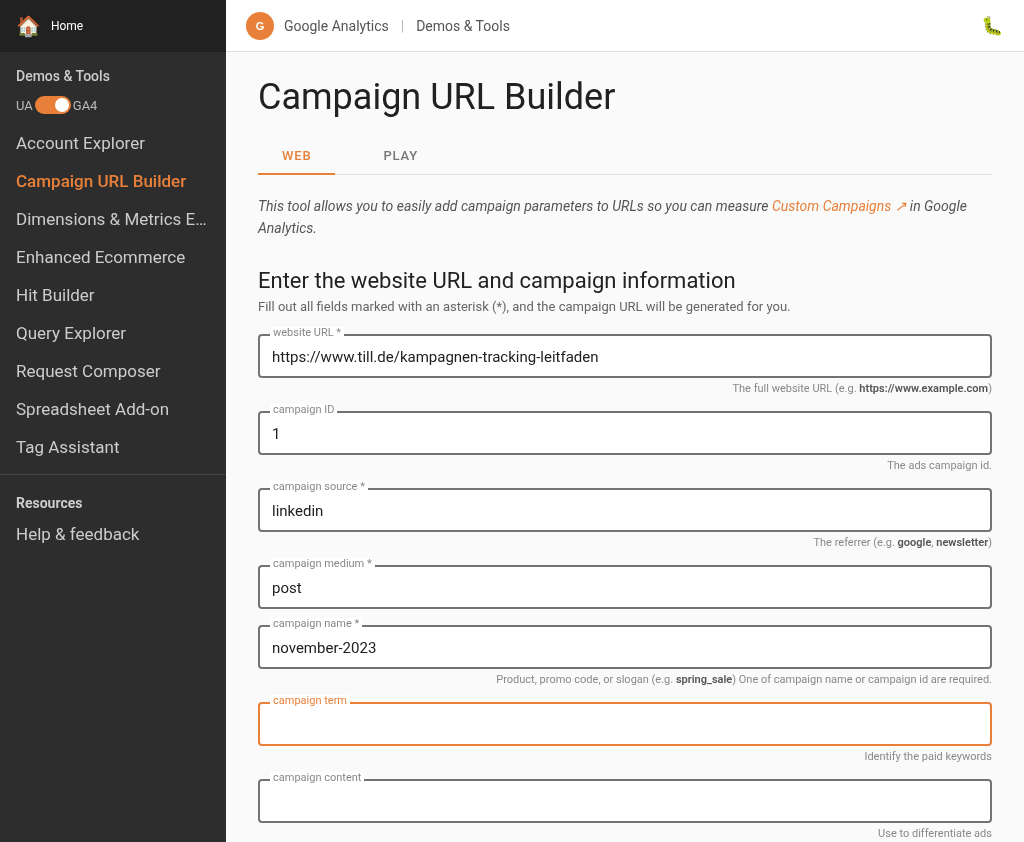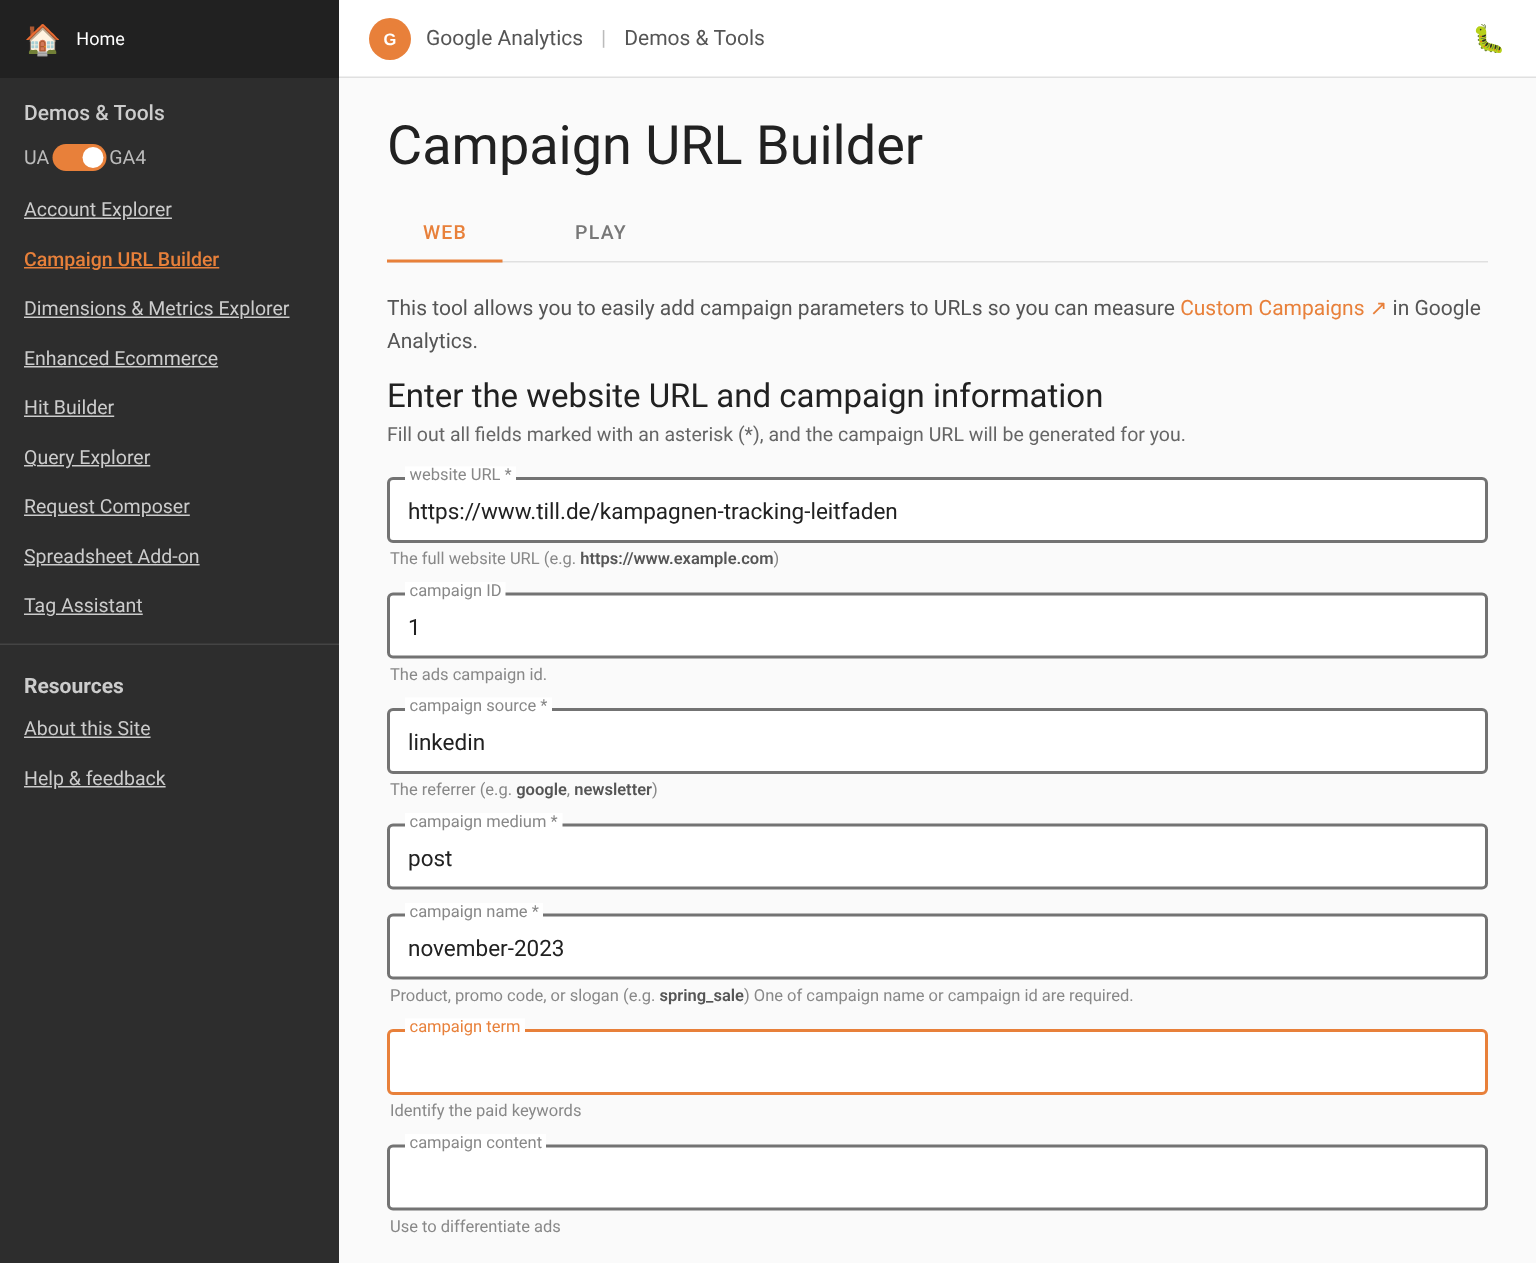--- a/index.html
+++ b/index.html
@@ -62,27 +62,26 @@
       width: 14px;
       height: 14px;
       background: #fff;
       border-radius: 50%;
       top: 2px;
       right: 2px;
       transition: 0.2s;
     }
     .nav-item {
       padding: 9px 16px;
-      font-size: 13px;
+      font-size: 17px;
       color: #ccc;
       cursor: pointer;
       white-space: nowrap;
       overflow: hidden;
       text-overflow: ellipsis;
-      text-decoration: underline;
     }
     .nav-item.active { color: #e8803a; font-weight: 500; }
     .sidebar-divider {
       border: none;
       border-top: 1px solid #444;
       margin: 8px 0;
     }
     .resources-section {
       padding: 12px 16px 4px 16px;
     }
@@ -168,22 +167,23 @@
     }
     .tab.active {
       color: #e8803a;
       border-bottom: 2px solid #e8803a;
     }
 
     .description-text {
       font-size: 14px;
       color: #555;
       line-height: 1.6;
-      margin-bottom: 12px;
+      margin-bottom: 28px;
       max-width: 760px;
+      font-style: italic;
     }
     .description-text a {
       color: #e8803a;
       text-decoration: none;
     }
 
     .section-heading {
       font-size: 22px;
       font-weight: 400;
       color: #212121;
@@ -232,20 +232,21 @@
       color: #212121;
       background: transparent;
       font-family: inherit;
       padding: 2px 0;
     }
     .field-hint {
       font-size: 11px;
       color: #888;
       margin-top: 4px;
       margin-left: 2px;
+      text-align: right;
     }
     .field-hint em { font-style: normal; font-weight: 600; color: #555; }
 
     
     .cursor-pointer { cursor: pointer; }
   </style>
 </head>
 <body>
 
 <div id="sidebar">
@@ -271,21 +272,20 @@
     <div class="nav-item">Query Explorer</div>
     <div class="nav-item">Request Composer</div>
     <div class="nav-item">Spreadsheet Add-on</div>
     <div class="nav-item">Tag Assistant</div>
   </div>
 
   <hr class="sidebar-divider">
 
   <div class="resources-section">
     <div class="resources-title">Resources</div>
-    <div class="nav-item cursor-pointer" style="padding-left:0;">About this Site</div>
     <div class="nav-item cursor-pointer" style="padding-left:0;">Help &amp; feedback</div>
   </div>
 </div>
 
 <div id="main">
   <div id="topbar">
     <div class="ga-logo">
       <svg width="18" height="18" viewBox="0 0 18 18">
         <circle cx="9" cy="9" r="9" fill="#e8803a"></circle>
         <text x="9" y="13" text-anchor="middle" fill="white" font-size="11" font-family="Arial" font-weight="bold">G</text>

